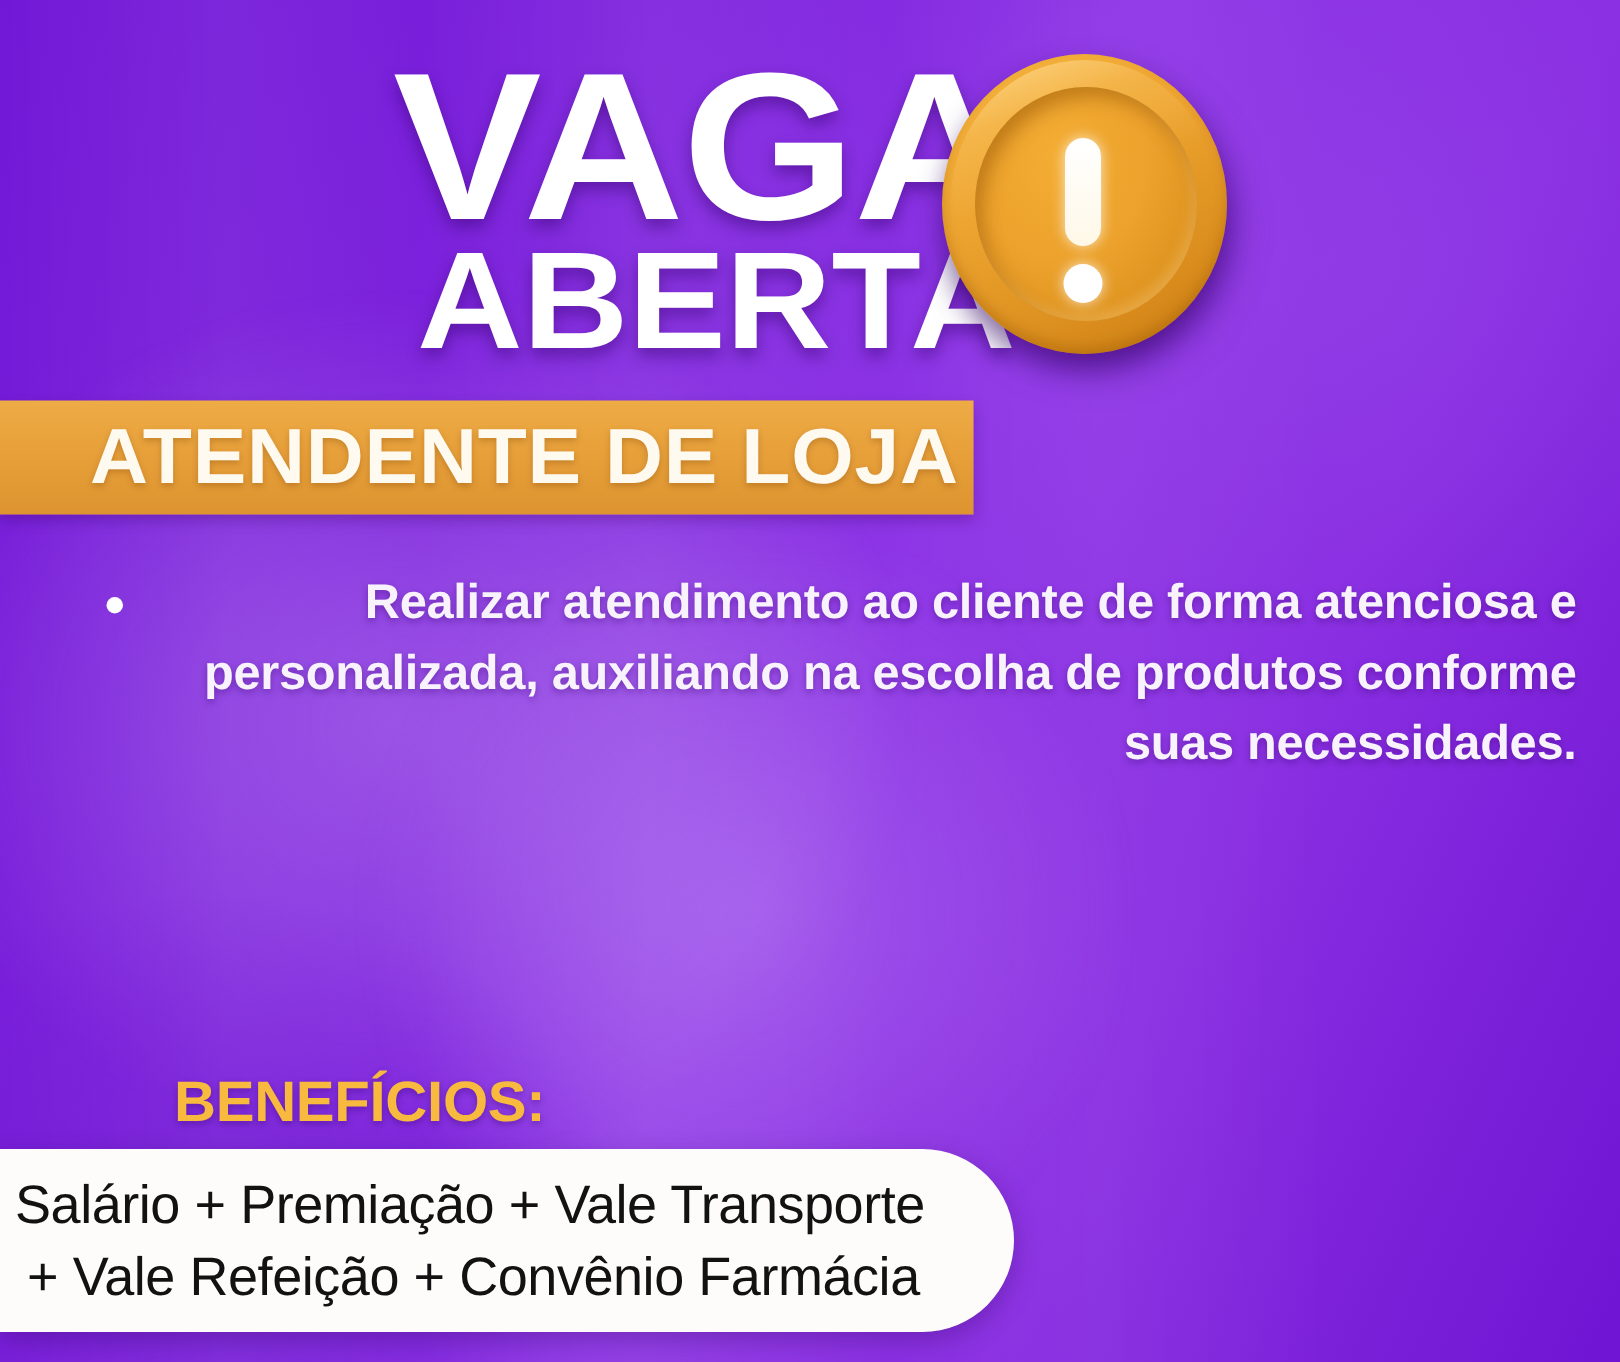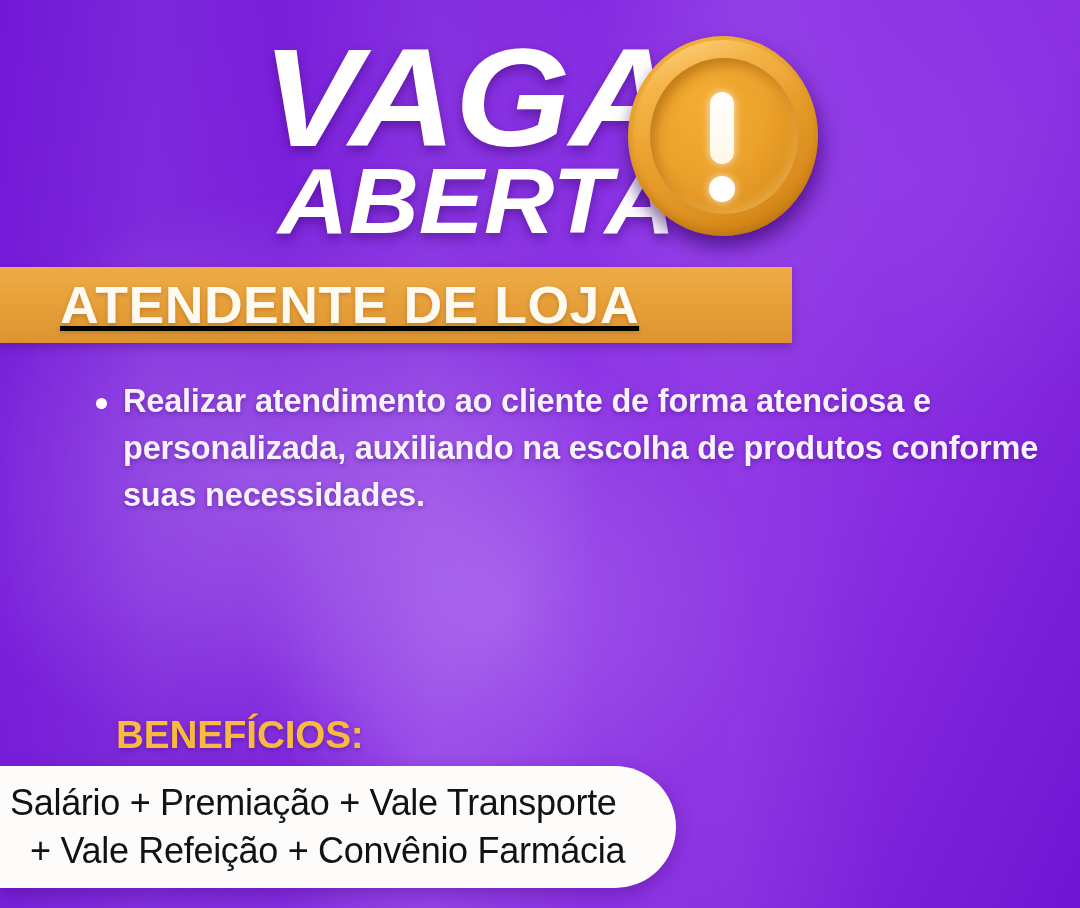--- a/index.html
+++ b/index.html
@@ -48,21 +48,21 @@
   .bg-vstripe {
     position:absolute; left:0; top:0; width:100%; height:100%;
     background:
       linear-gradient(90deg, rgba(255,255,255,0.00) 0%, rgba(255,255,255,0.05) 14%, rgba(255,255,255,0.00) 26%,
                               rgba(255,255,255,0.06) 40%, rgba(255,255,255,0.00) 55%,
                               rgba(255,255,255,0.04) 68%, rgba(255,255,255,0.00) 82%);
   }
 
   
   .headline-wrap {
-    position:absolute; left:0; top:0; width:893px; height:260px;font-style:italic;
+    position:absolute; left:0; top:0; width:893px; height:260px;
   }
   .vaga {
     position:absolute;
     left:262px; top:28px;
     font-size:140px;
     line-height:140px;
     font-weight:700;
     color:#ffffff;
     letter-spacing:-1px;
     transform:scaleX(1.06);
@@ -129,43 +129,43 @@
     width:26px; height:26px;
     border-radius:50%;
     background:#ffffff;
     box-shadow:0 0 9px rgba(255,255,255,0.75);
   }
 
   
   .banner {
     position:absolute;
     left:0; top:267px;
-    width:792px; height:76px;
+    width:649px; height:76px;
     background:linear-gradient(180deg,#eeac46 0%, #e7a03a 45%, #dd9430 100%);
     display:flex; align-items:center;
     box-shadow:0 4px 9px rgba(50,0,100,0.30);
-    text-decoration:underline;
   }
   .banner-text {
     margin-left:60px;
     font-size:52px;
     font-weight:700;
     color:#fffaf0;
     letter-spacing:0.5px;
     transform:scaleX(1.03);
     transform-origin:left center;
     white-space:nowrap;
     text-shadow:0 2px 4px rgba(120,60,0,0.30);
   }
 
   
   .bullets {
     position:absolute;
-    left:96px; top:378px;
+    left:71px; top:378px;
     width:980px;
+    text-align:right;
   }
   .bullet-row {
     display:flex;
     align-items:flex-start;
     margin-bottom:4px;
   }
   .bullet-dot {
     flex:0 0 auto;
     width:11px; height:11px;
     border-radius:50%;
@@ -211,21 +211,21 @@
   }
   .benefit-line {
     font-size:36px;
     line-height:48px;
     font-weight:400;
     color:#121212;
     letter-spacing:-0.3px;
     white-space:nowrap;
   }
   .benefit-line.l1 { padding-left:10px; }
-  .benefit-line.l2 { padding-left:30px; }
+  .benefit-line.l2 { padding-left:18px; }
 </style>
 </head>
 <body>
 
 <div id="poster">
 
   <div class="bg-base"></div>
   <div class="bg-glow-a"></div>
   <div class="bg-glow-b"></div>
   <div class="bg-glow-c"></div>

